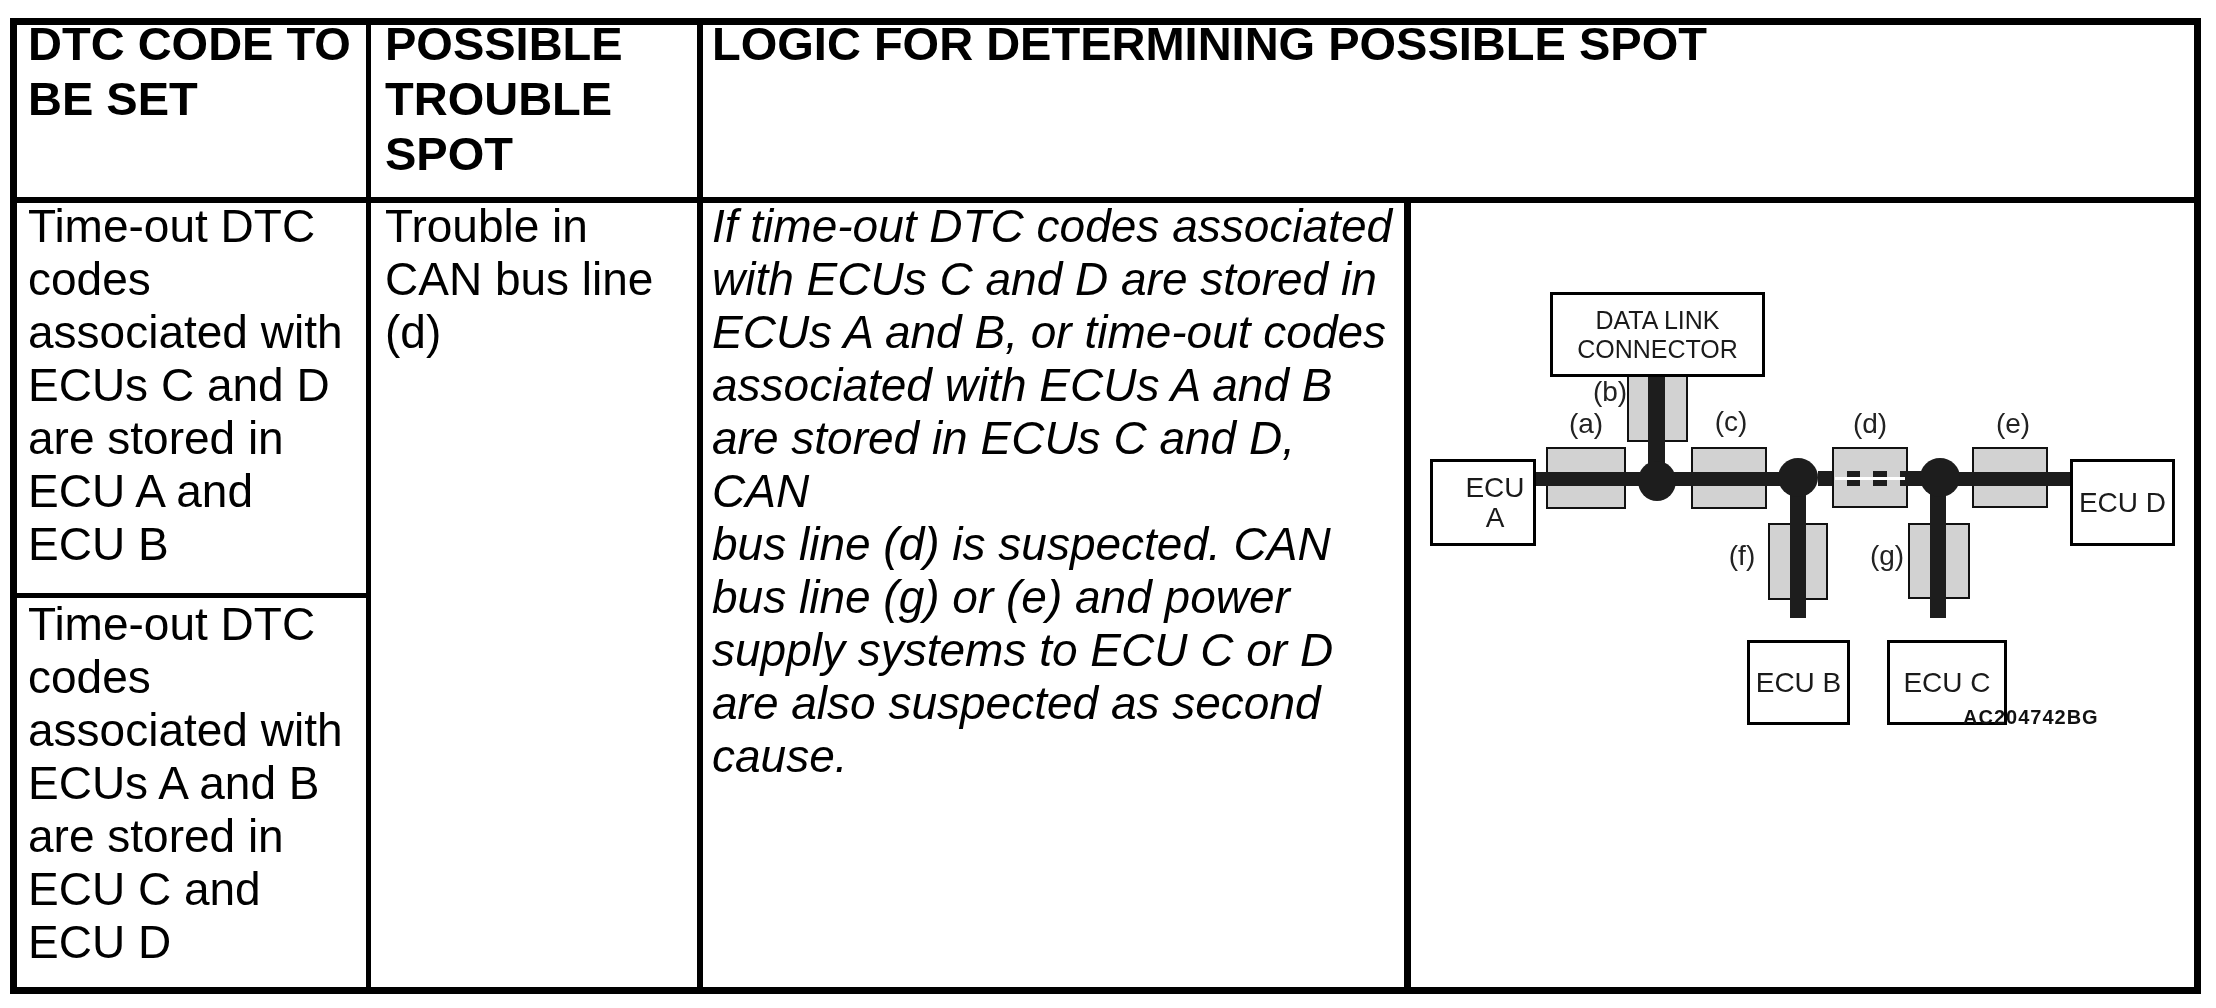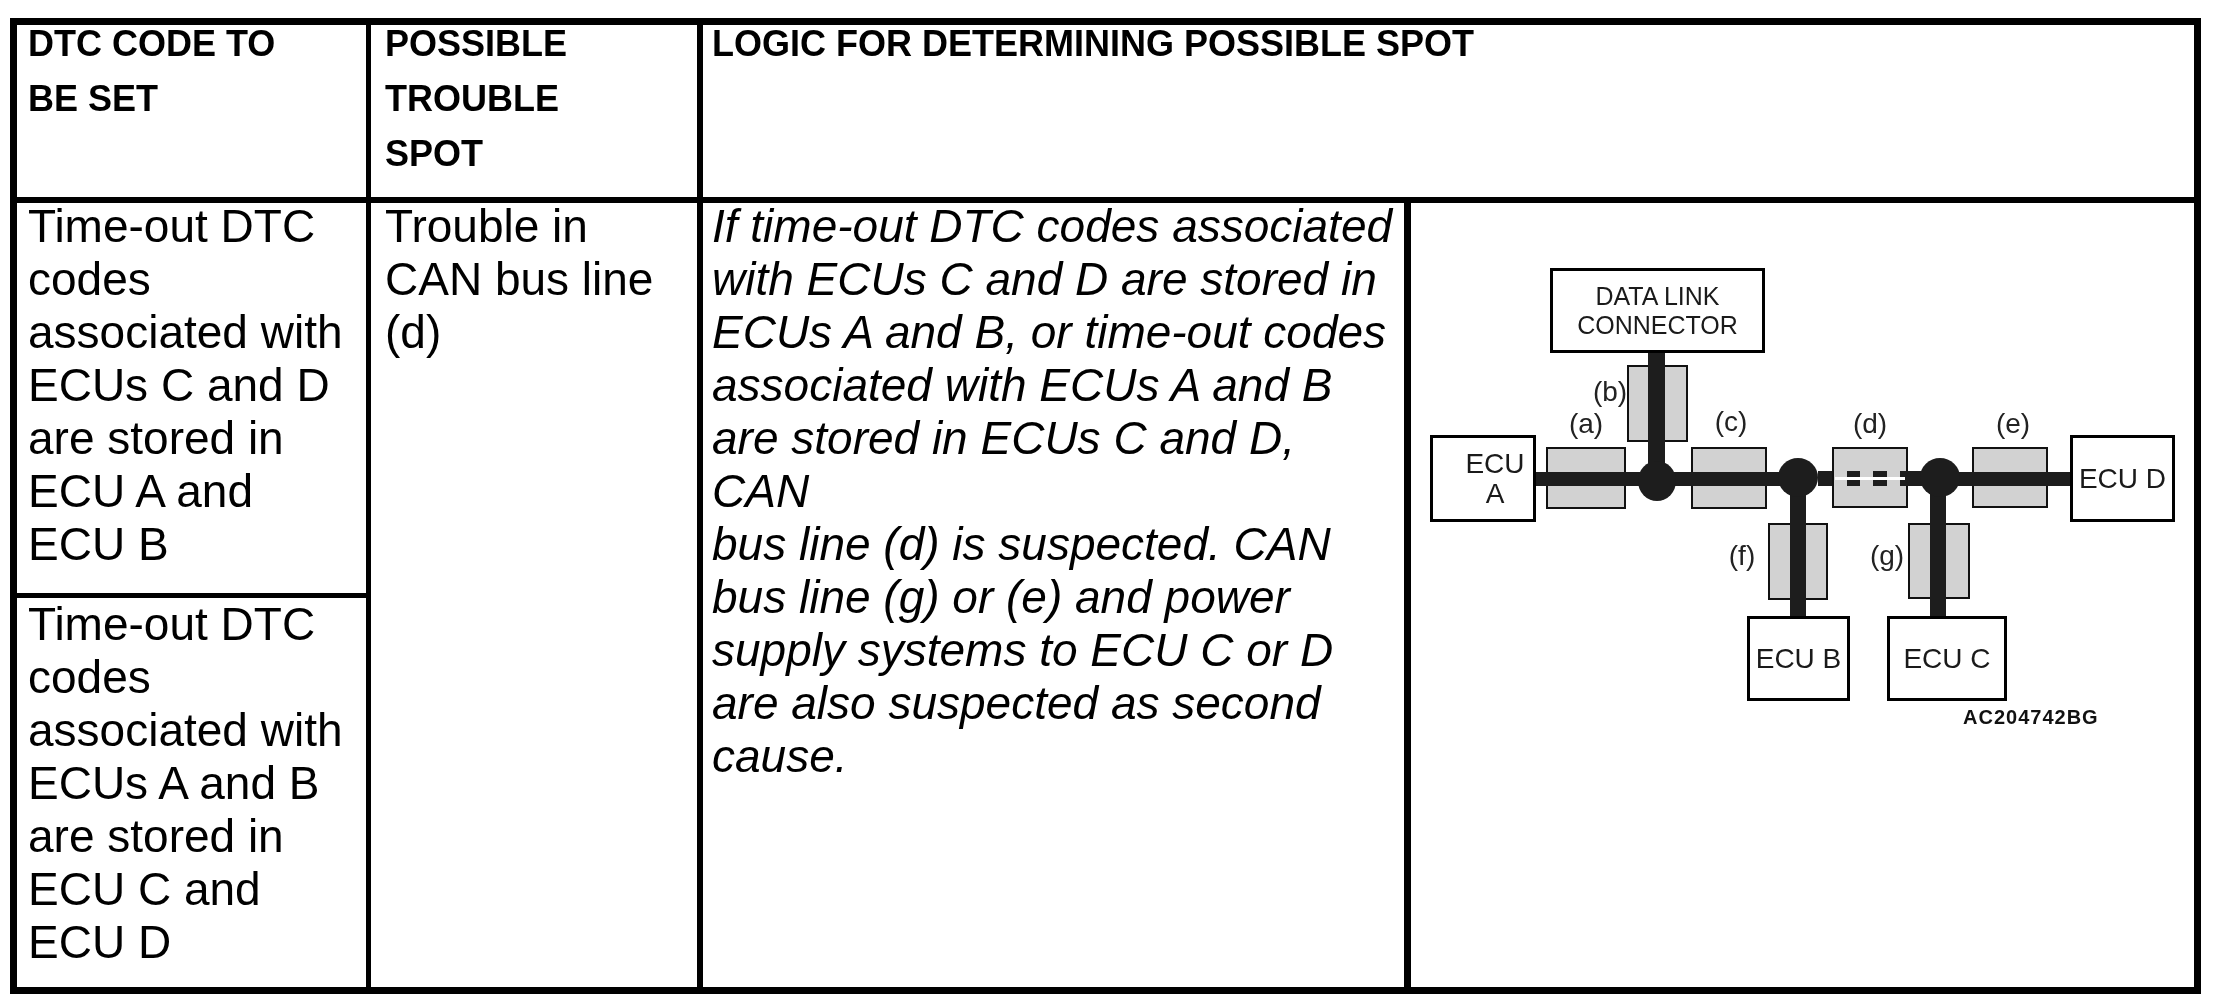--- a/index.html
+++ b/index.html
@@ -1,24 +1,24 @@
 <!DOCTYPE html>
 <html style="--conn-fill: #d2d2d2; --bus-col: #1d1d1d;"><head>
 <meta charset="utf-8">
 <style>
   html,body{margin:0;padding:0;background:#ffffff;}
   body{width:2216px;height:1008px;position:relative;overflow:hidden;
        font-family:"Liberation Sans",sans-serif;color:#000;}
   .abs{position:absolute;}
   .line{position:absolute;background:#000;}
-  .hdr{position:absolute;font-weight:bold;font-size:36px;line-height:55px;white-space:pre-line;letter-spacing:0px;}
+  .hdr{position:absolute;font-weight:bold;font-size:47px;line-height:55px;white-space:pre-line;letter-spacing:0px;}
   .cell{position:absolute;font-size:46px;line-height:53px;white-space:pre-line;}
   
   .node-box{position:absolute;background:#fff;border:3px solid #000;box-sizing:border-box;
-            display:flex;align-items:center;justify-content:center;text-align:center;}
+            display:flex;align-items:center;justify-content:center;text-align:center;margin-top:24px;}
   .node-label{font-size:28px;line-height:30px;color:#1a1a1a;}
   .dlc-label{font-size:25px;line-height:29px;color:#1a1a1a;white-space:pre-line;}
   .conn-rect{position:absolute;background:var(--conn-fill,#d2d2d2);border:2px solid #111;box-sizing:border-box;}
   .bus{position:absolute;background:var(--bus-col,#1d1d1d);}
   .junction{position:absolute;background:var(--bus-col,#1d1d1d);border-radius:50%;}
   .seg-label{position:absolute;font-size:28px;line-height:30px;color:#222;transform:translateX(-50%);}
   .fig-code{position:absolute;font-weight:bold;font-size:20px;letter-spacing:1px;color:#111;}
   .whiteline{position:absolute;background:#fff;}
 </style>
 </head>

